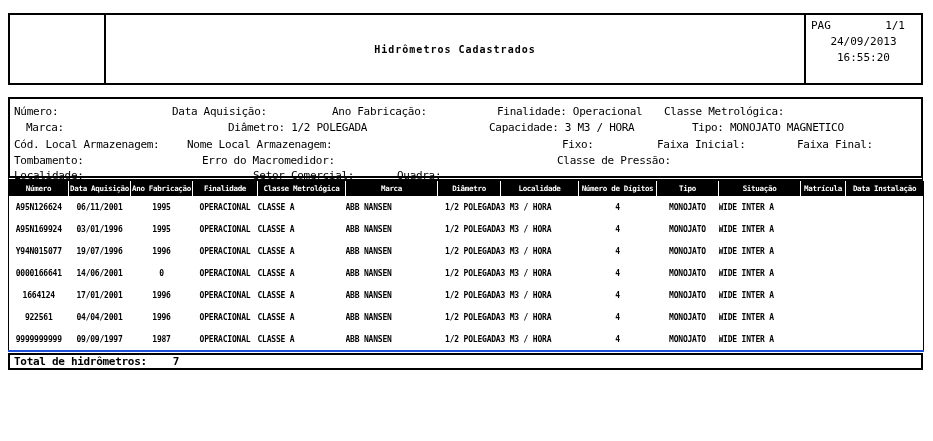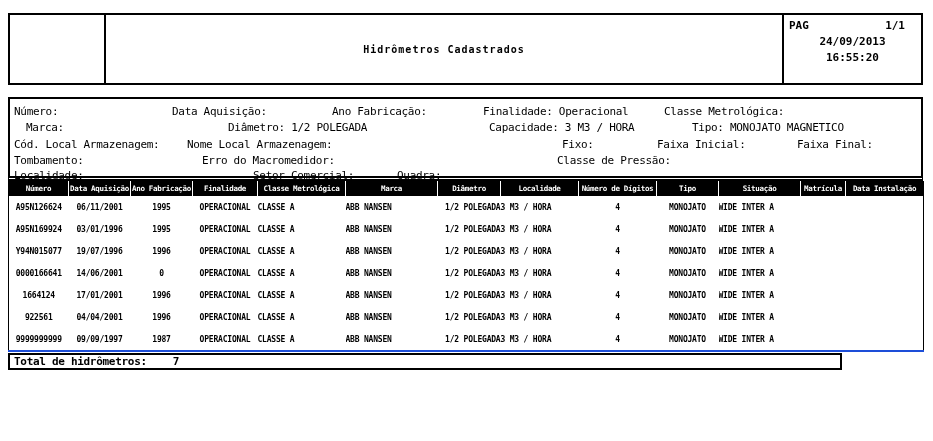--- a/index.html
+++ b/index.html
@@ -8,22 +8,22 @@
     font-family:"DejaVu Sans Mono","Liberation Mono",monospace;
     color:#000;-webkit-font-smoothing:none;
   }
   .box{position:absolute;border:2px solid #000;box-sizing:border-box;background:#fff;}
 
   
   #header-box{left:8px;top:13px;width:915px;height:72px;display:flex;}
   #logo-cell{width:96px;border-right:2px solid #000;box-sizing:border-box;}
   #title-cell{flex:1;display:flex;align-items:center;justify-content:center;
     font-size:10px;font-weight:bold;letter-spacing:1px;}
-  #pageinfo-cell{width:139px;border-left:2px solid #000;box-sizing:border-box;
-    font-size:11px;font-weight:bold;padding-top:3px;}
+  #pageinfo-cell{width:117px;border-left:2px solid #000;box-sizing:border-box;
+    font-size:11px;font-weight:normal;padding-top:3px;}
   .pag-line{display:flex;justify-content:space-between;padding:0 16px 0 5px;line-height:16px;}
   .dt-line{text-align:center;line-height:16px;}
 
   
   #filter-box{left:8px;top:97px;width:915px;height:84px;border:2px solid #000;
     border-bottom:5px double #000;}
   .flabel{position:absolute;font-size:11px;font-weight:normal;white-space:pre;letter-spacing:-0.3px;}
   .frow1{top:6px;} .frow2{top:22px;} .frow3{top:39px;} .frow4{top:55px;} .frow5{top:70px;}
 
   
@@ -41,21 +41,21 @@
   th.a-left{text-align:left;padding-left:3px;}
   td.c-numero,td.c-data_aquisicao,td.c-ano_fabricacao,td.c-finalidade,
   td.c-digitos,td.c-tipo{text-align:center;}
   td.c-classe{text-align:left;padding-left:3px;}
   td.c-marca{text-align:left;padding-left:5px;}
   td.c-diametro{text-align:right;padding-right:3px;}
   td.c-capacidade{text-align:left;padding-left:5px;}
   td.c-situacao{text-align:left;padding-left:8px;}
 
   
-  #total-box{left:8px;top:353px;width:834px;height:17px;border:2px solid #000;
+  #total-box{left:8px;top:353px;width:915px;height:17px;border:2px solid #000;
     display:flex;align-items:center;font-size:11px;font-weight:bold;}
   #total-box .lbl{padding-left:4px;letter-spacing:-0.3px;}
   #total-box .val{margin-left:26px;}
 </style>
 </head>
 <body>
 
 <div class="box" id="header-box">
   <div id="logo-cell"></div>
   <div id="title-cell">Hidrômetros Cadastrados</div>
@@ -66,21 +66,21 @@
     </div>
     <div class="dt-line">24/09/2013</div>
     <div class="dt-line">16:55:20</div>
   </div>
 </div>
 
 <div class="box" id="filter-box">
   <span class="flabel frow1" style="left:4px">Número:</span>
   <span class="flabel frow1" style="left:162px">Data Aquisição:</span>
   <span class="flabel frow1" style="left:322px">Ano Fabricação:</span>
-  <span class="flabel frow1" style="left:473px">Finalidade: Operacional</span>
+  <span class="flabel frow1" style="left:487px">Finalidade: Operacional</span>
   <span class="flabel frow1" style="left:654px">Classe Metrológica:</span>
 
   <span class="flabel frow2" style="left:16px">Marca:</span>
   <span class="flabel frow2" style="left:218px">Diâmetro: 1/2 POLEGADA</span>
   <span class="flabel frow2" style="left:479px">Capacidade: 3 M3 / HORA</span>
   <span class="flabel frow2" style="left:682px">Tipo: MONOJATO MAGNETICO</span>
 
   <span class="flabel frow3" style="left:4px">Cód. Local Armazenagem:</span>
   <span class="flabel frow3" style="left:177px">Nome Local Armazenagem:</span>
   <span class="flabel frow3" style="left:552px">Fixo:</span>

